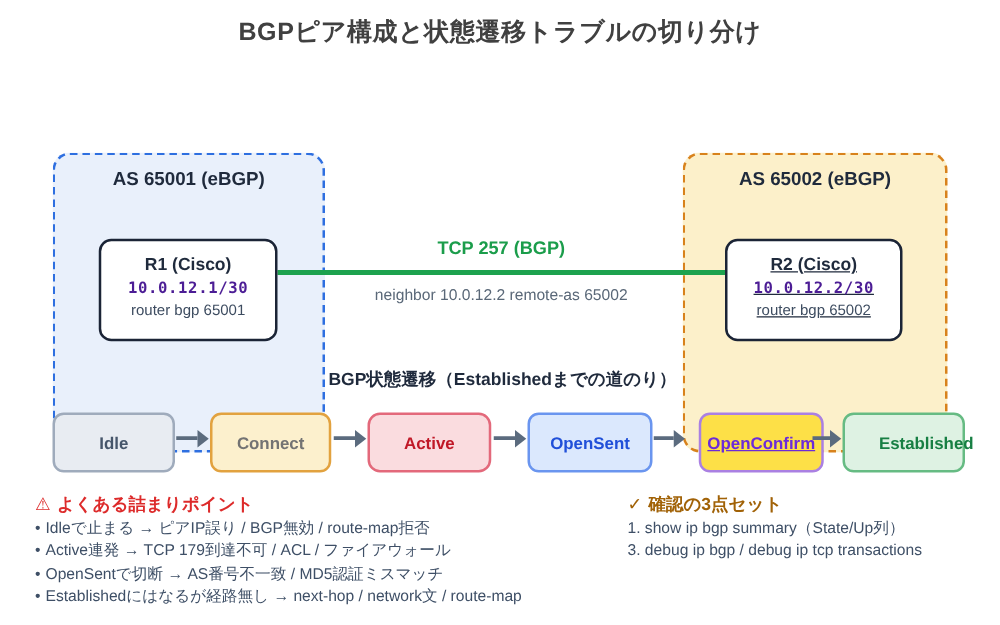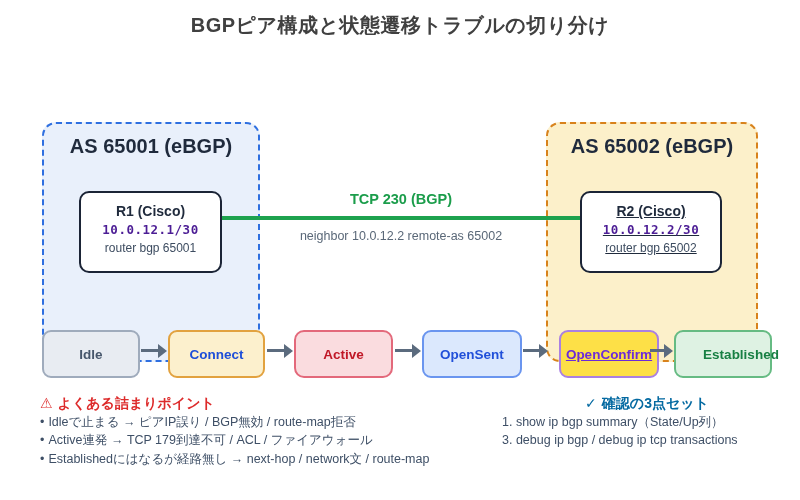--- a/index.html
+++ b/index.html
@@ -16,21 +16,21 @@
   }
   
   .as-box {
     position:absolute; top:122px; height:240px; box-sizing:border-box;
     border:2px dashed; border-radius:14px;
   }
   .as-left  { left:42px;  width:218px; background:#e9f0fb; border-color:#2e6fe0; }
   .as-right { left:546px; width:212px; background:#fcf0ca; border-color:#d8821c; }
   .as-label {
     position:absolute; top:11px; left:0; width:100%; text-align:center;
-    font-size:20px; font-weight:bold; color:#1f2a3c;
+    font-size:15px; font-weight:bold; color:#1f2a3c;
   }
   
   .router {
     position:absolute; top:191px; height:82px; box-sizing:border-box;
     background:#ffffff; border:2.5px solid #1b2436; border-radius:10px;
     text-align:center; z-index:3;
   }
   .r1 { left:79px;  width:143px; }
   .r2 { left:580px; width:142px;text-decoration:underline; }
   .router-name { margin-top:10px; font-size:14px; font-weight:bold; color:#1f2a3c; }
@@ -55,45 +55,45 @@
     position:absolute; top:295px; left:242px; width:320px; text-align:center;
     font-size:14px; font-weight:bold; color:#1f2a3c; z-index:2;
   }
   .state {
     position:absolute; top:330px; height:48px; box-sizing:border-box;
     border:2px solid; border-radius:9px; z-index:4;
     display:flex; align-items:center; justify-content:center;
     font-size:13.5px; font-weight:bold;
   }
   .st-idle        { left:42px;  width:98px;  background:#e8ecf2; border-color:#9fabbc; color:#46566b; }
-  .st-connect     { left:168px; width:97px;  background:#fcf0cd; border-color:#e2a23f; color:#1d4ed8; }
+  .st-connect     { left:168px; width:97px;  background:#fcf0cd; border-color:#e2a23f; color:#737373; }
   .st-active      { left:294px; width:99px;  background:#fadcdf; border-color:#e3697b; color:#c01827;border-radius:10px; }
   .st-opensent    { left:422px; width:100px; background:#dbe8fd; border-color:#6a95ef; color:#2150d9; }
   .st-openconfirm { left:559px; width:100px; background:#fde047; border-color:#aa80e2; color:#6c2bd9;text-decoration:underline; }
   .st-established { left:674px; width:98px;  background:#def2e3; border-color:#66bb83; color:#177f43;padding-left:36px; }
   
   .arrow {
     position:absolute; top:349px; height:3px; background:#5b6b7e; z-index:5;
   }
   .arrow::after {
     content:""; position:absolute; right:-9px; top:-5.5px; width:0; height:0;
     border-left:9px solid #5b6b7e;
     border-top:7px solid transparent; border-bottom:7px solid transparent;
   }
   .ar1 { left:141px; width:17px; }
   .ar2 { left:267px; width:17px; }
   .ar3 { left:395px; width:17px; }
   .ar4 { left:523px; width:16px; }
   .ar5 { left:650px; width:14px; }
   
   .notes-title { font-size:14px; font-weight:bold; }
-  .pitfalls { position:absolute; left:40px; top:395px; width:440px; }
+  .pitfalls { position:absolute; left:28px; top:395px; width:440px; }
   .pitfalls .notes-title { color:#dd2b2b; }
   .checks { position:absolute; left:502px; top:395px; width:290px; }
-  .checks .notes-title { color:#0369a1;text-align:center; }
+  .checks .notes-title { color:#a16207; }
   .note-icon { margin-right:5px; font-weight:bold; }
   .note-item {
     font-size:12.5px; color:#3e4f66; line-height:18.3px; margin-top:0;
   }
   .pitfalls .note-item:first-of-type, .checks .note-item:first-of-type { margin-top:7px; }
   .bullet { margin-right:4px; }
 </style>
 </head>
 <body>
 
@@ -103,35 +103,36 @@
 
   <div class="as-box as-left">
     <div class="as-label">AS 65001 (eBGP)</div>
   </div>
 
   <div class="as-box as-right">
     <div class="as-label">AS 65002 (eBGP)</div>
   </div>
 
   <div class="link-line"></div>
-  <div class="link-label">TCP 230 (BGP)</div>
+  <div class="link-label">TCP 257 (BGP)</div>
   <div class="link-cmd">neighbor 10.0.12.2 remote-as 65002</div>
 
   <div class="router r1">
     <div class="router-name">R1 (Cisco)</div>
     <div class="router-ip">10.0.12.1/30</div>
     <div class="router-cfg">router bgp 65001</div>
   </div>
 
   <div class="router r2">
     <div class="router-name">R2 (Cisco)</div>
     <div class="router-ip">10.0.12.2/30</div>
     <div class="router-cfg">router bgp 65002</div>
   </div>
 
+  <div class="states-heading">BGP状態遷移（Establishedまでの道のり）</div>
 
   <div class="state st-idle">
     <span>Idle</span>
   </div>
   <div class="state st-connect">
     <span>Connect</span>
   </div>
   <div class="state st-active">
     <span>Active</span>
   </div>
@@ -148,20 +149,21 @@
   <div class="arrow ar1"></div>
   <div class="arrow ar2"></div>
   <div class="arrow ar3"></div>
   <div class="arrow ar4"></div>
   <div class="arrow ar5"></div>
 
   <div class="pitfalls">
     <div class="notes-title"><span class="note-icon">⚠</span><span>よくある詰まりポイント</span></div>
     <div class="note-item"><span class="bullet">•</span><span>Idleで止まる → ピアIP誤り / BGP無効 / route-map拒否</span></div>
     <div class="note-item"><span class="bullet">•</span><span>Active連発 → TCP 179到達不可 / ACL / ファイアウォール</span></div>
+    <div class="note-item"><span class="bullet">•</span><span>OpenSentで切断 → AS番号不一致 / MD5認証ミスマッチ</span></div>
     <div class="note-item"><span class="bullet">•</span><span>Establishedにはなるが経路無し → next-hop / network文 / route-map</span></div>
   </div>
 
   <div class="checks">
     <div class="notes-title"><span class="note-icon">✓</span><span>確認の3点セット</span></div>
     <div class="note-item">1. show ip bgp summary（State/Up列）</div>
     <div class="note-item">3. debug ip bgp / debug ip tcp transactions</div>
   </div>
 
 </div>

